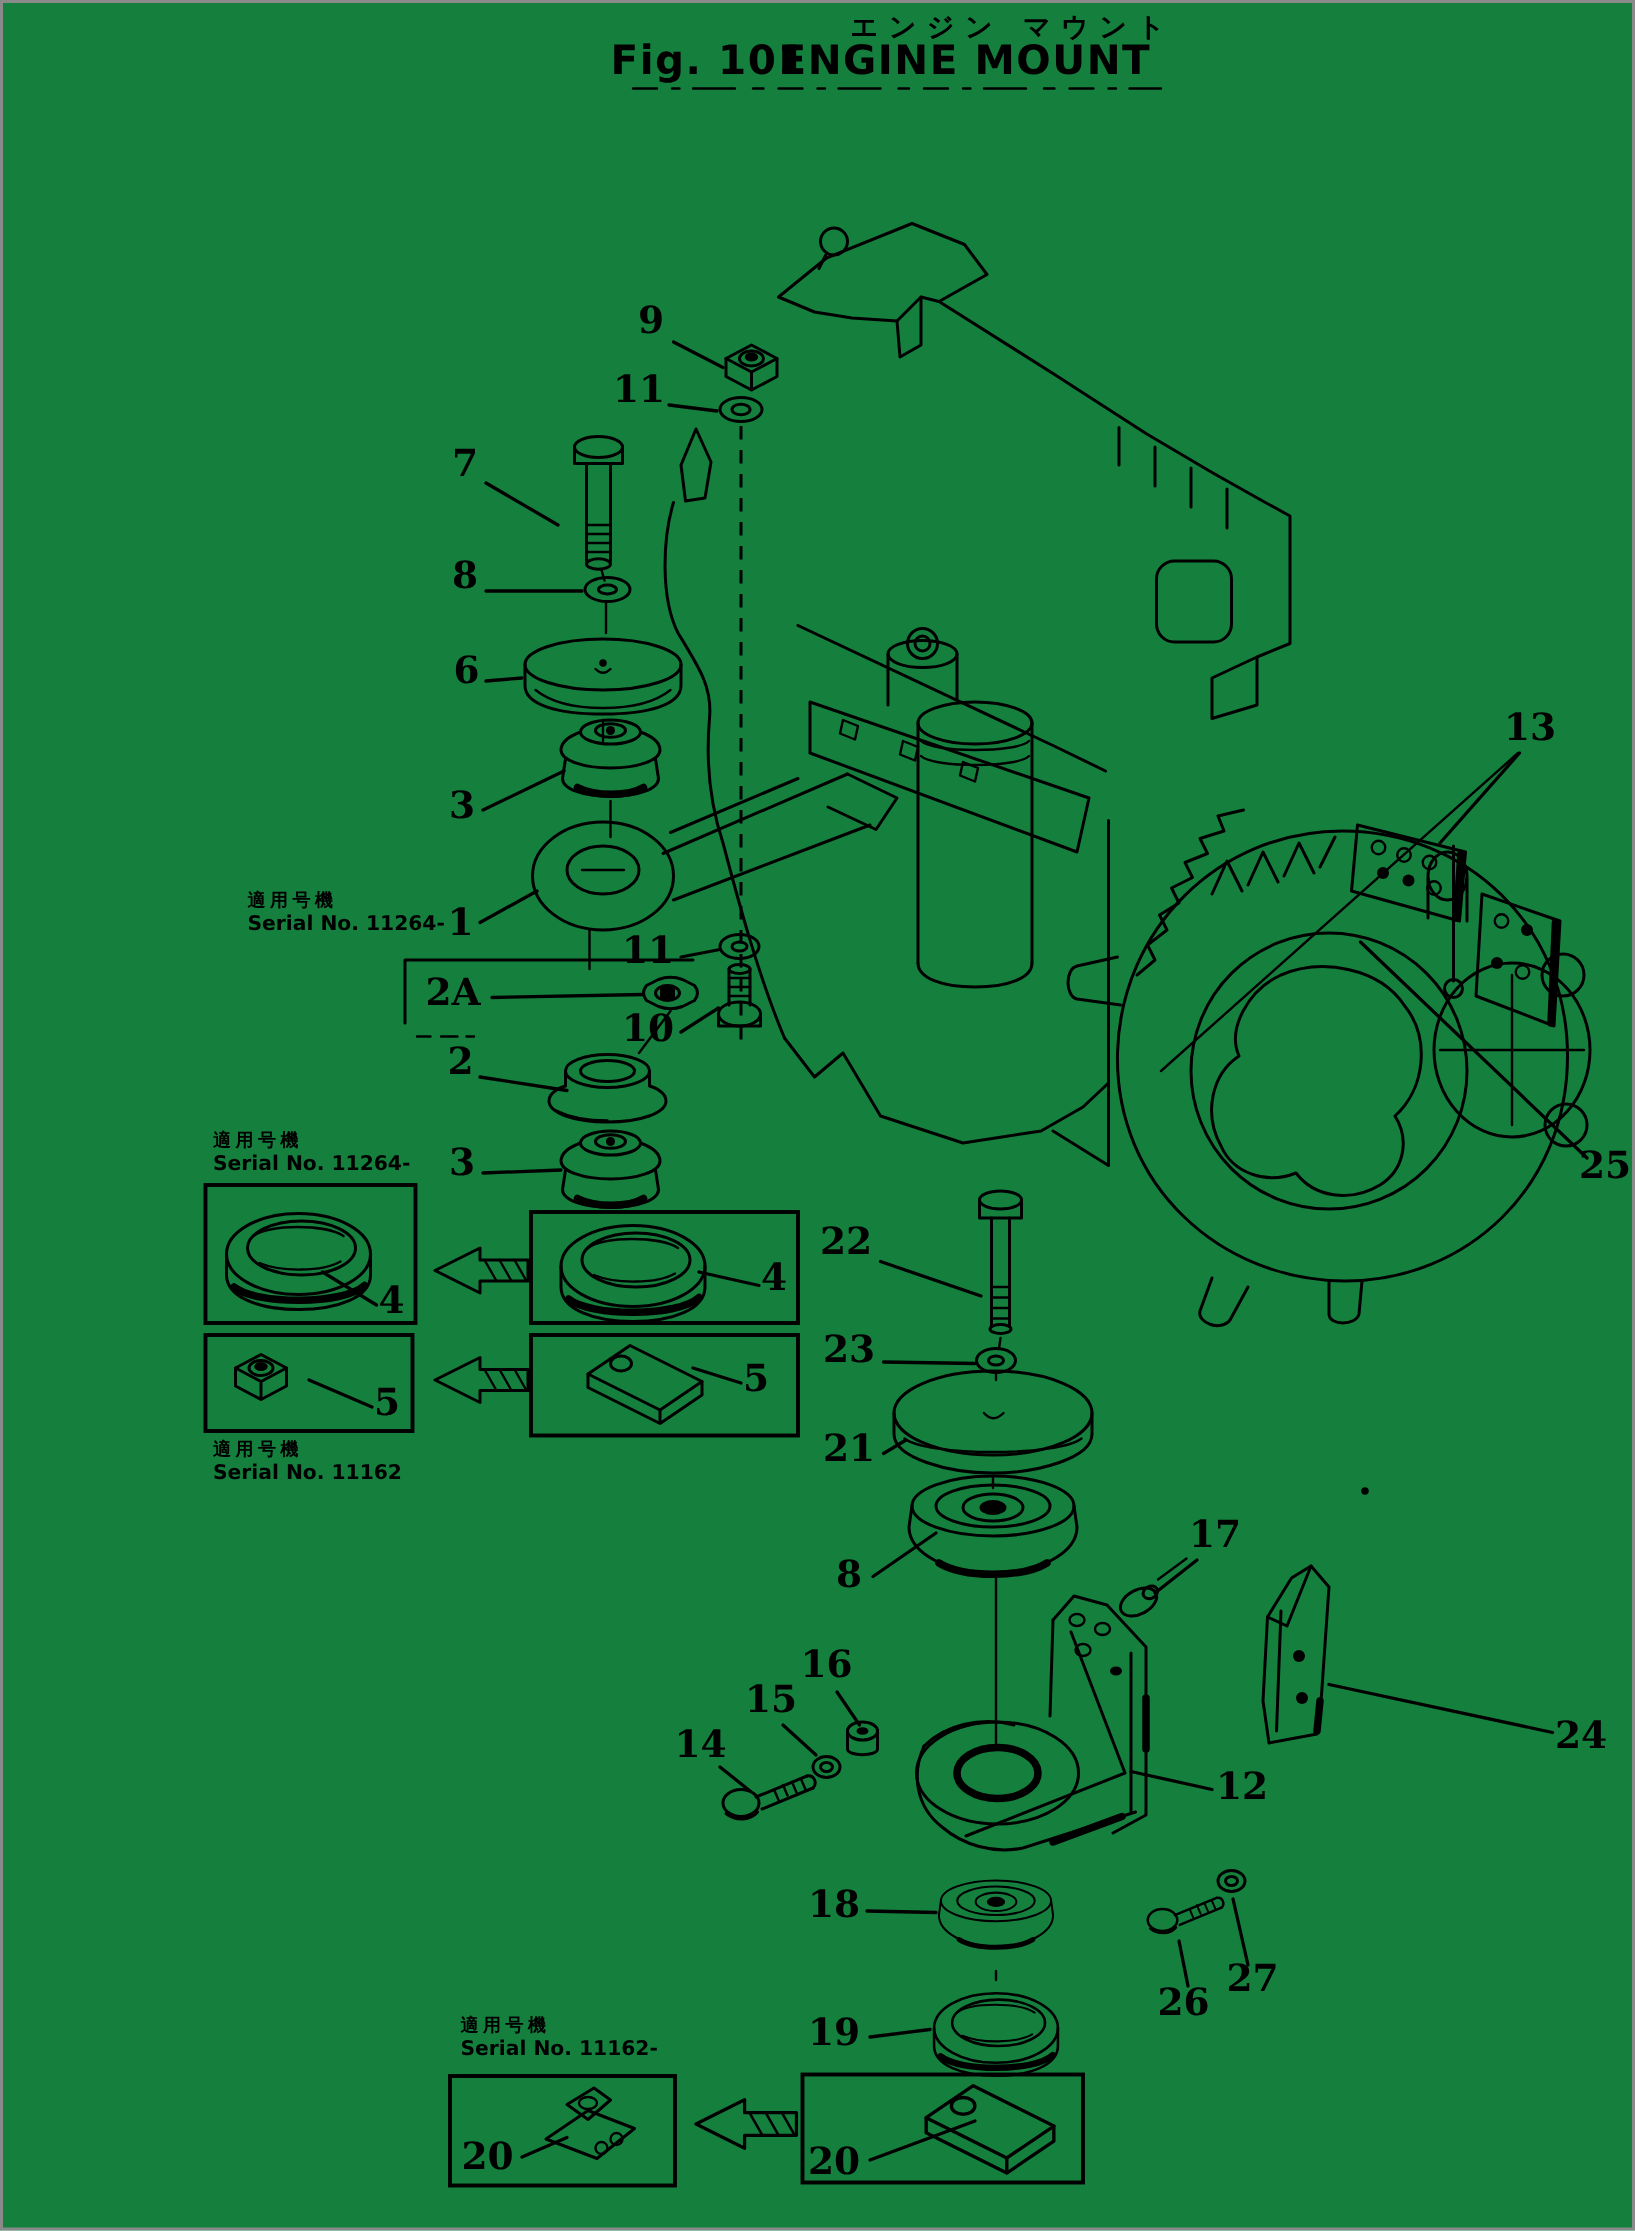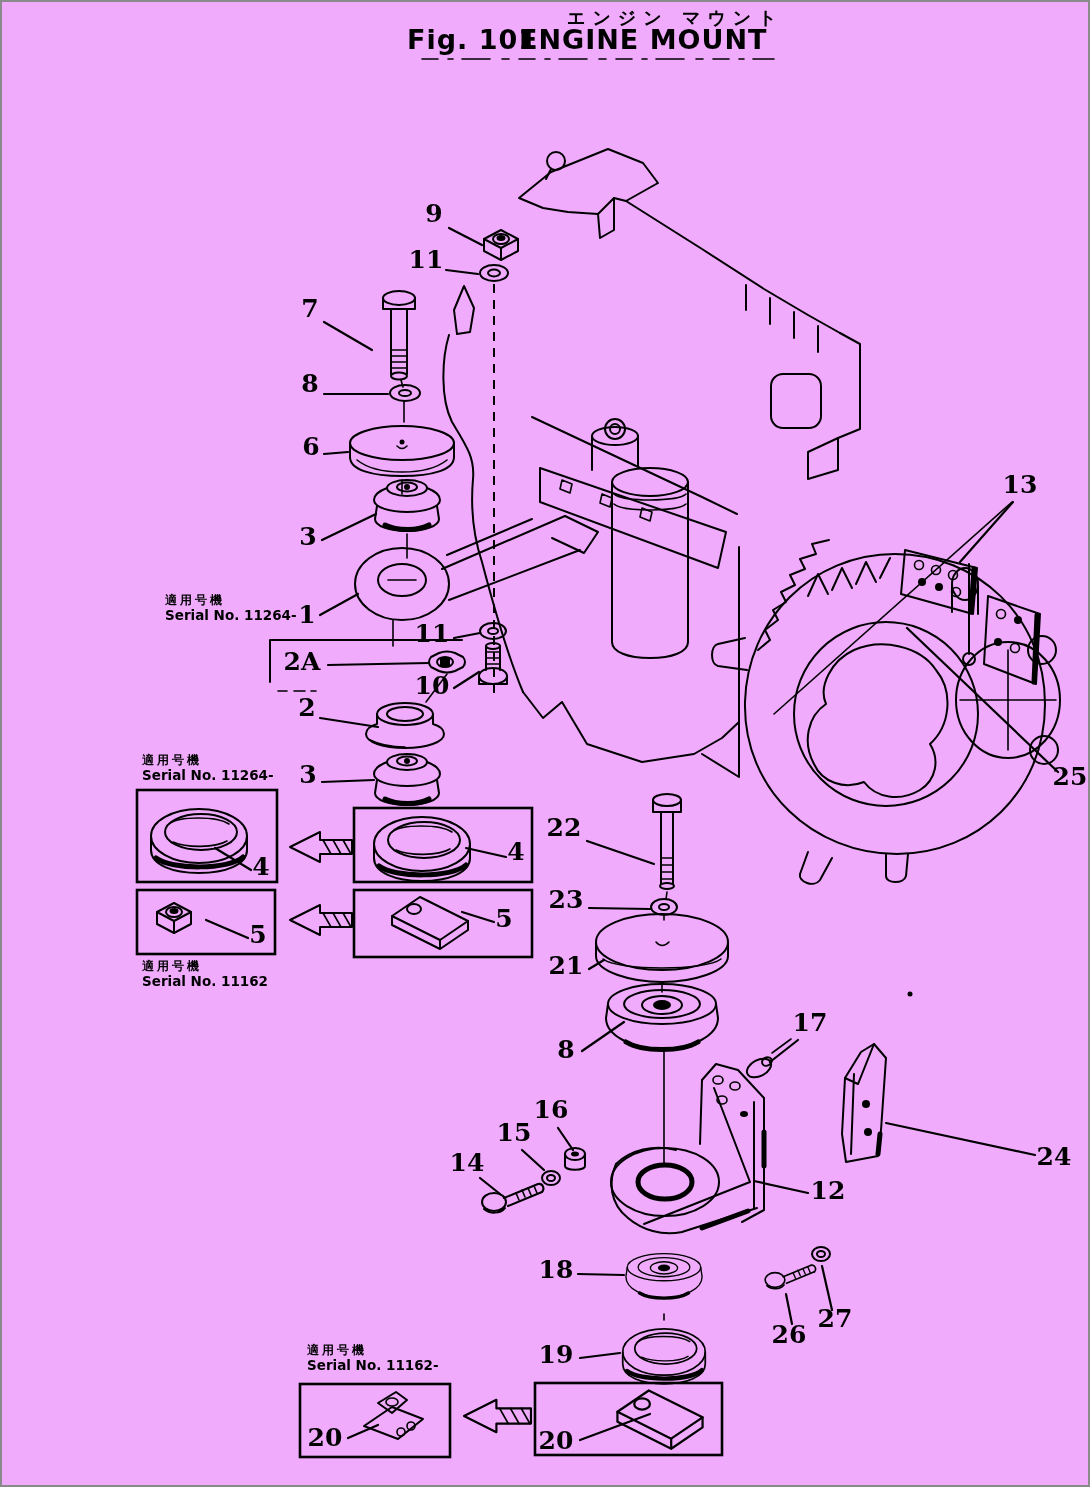--- a/index.html
+++ b/index.html
@@ -1,16 +1,16 @@
 <!DOCTYPE html>
 <html><head>
 <meta charset="utf-8">
 <style>
   html,body{margin:0;padding:0;background:#fff;}
-  .page{position:relative;width:1090px;height:1487px;background:#f0abfc;
+  .page{position:relative;width:1090px;height:1487px;background:#15803d;
         border:2px solid #8a8a8a;box-sizing:border-box;overflow:hidden;
         font-family:"Liberation Sans",sans-serif;}
   svg{position:absolute;left:0;top:0;}
   
   .s{stroke:#000;stroke-width:2;fill:none;stroke-linecap:round;stroke-linejoin:round;}
   .s15{stroke:#000;stroke-width:1.6;fill:none;stroke-linecap:round;stroke-linejoin:round;}
   .h{stroke:#000;stroke-width:5;fill:none;stroke-linecap:round;stroke-linejoin:round;}
   .f{fill:#000;stroke:none;}
   .box{stroke:#000;stroke-width:2.6;fill:none;}
   .dash{stroke:#000;stroke-width:2;fill:none;stroke-dasharray:9 7;}

